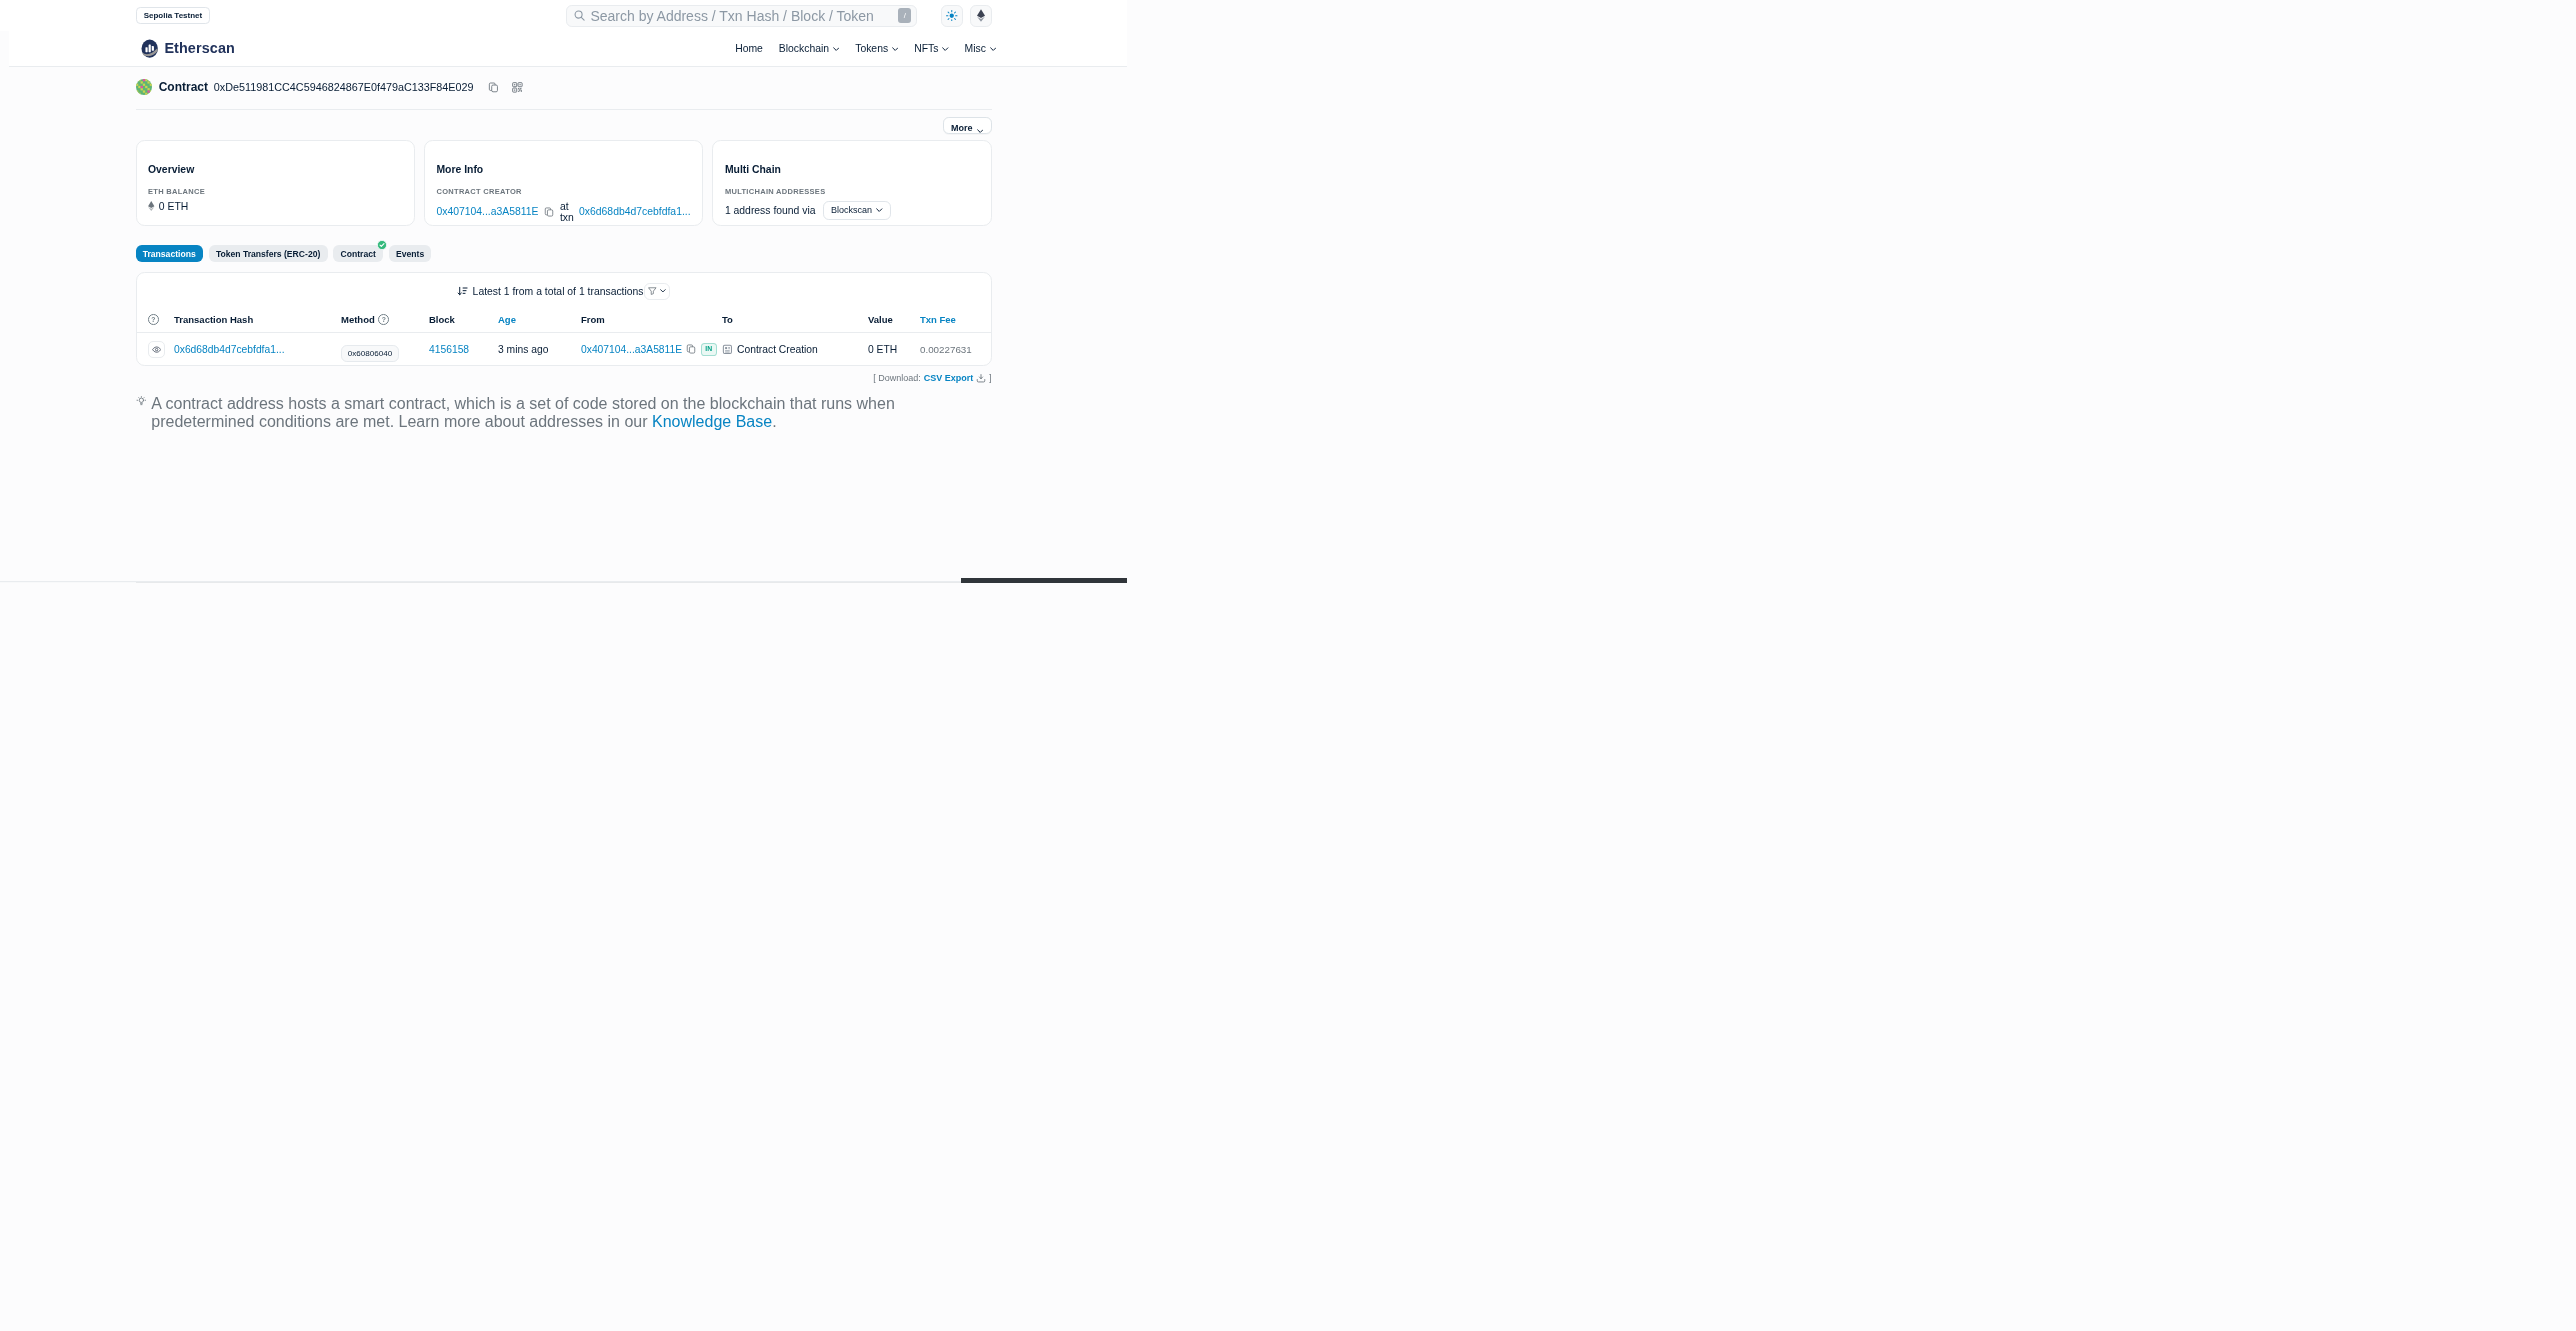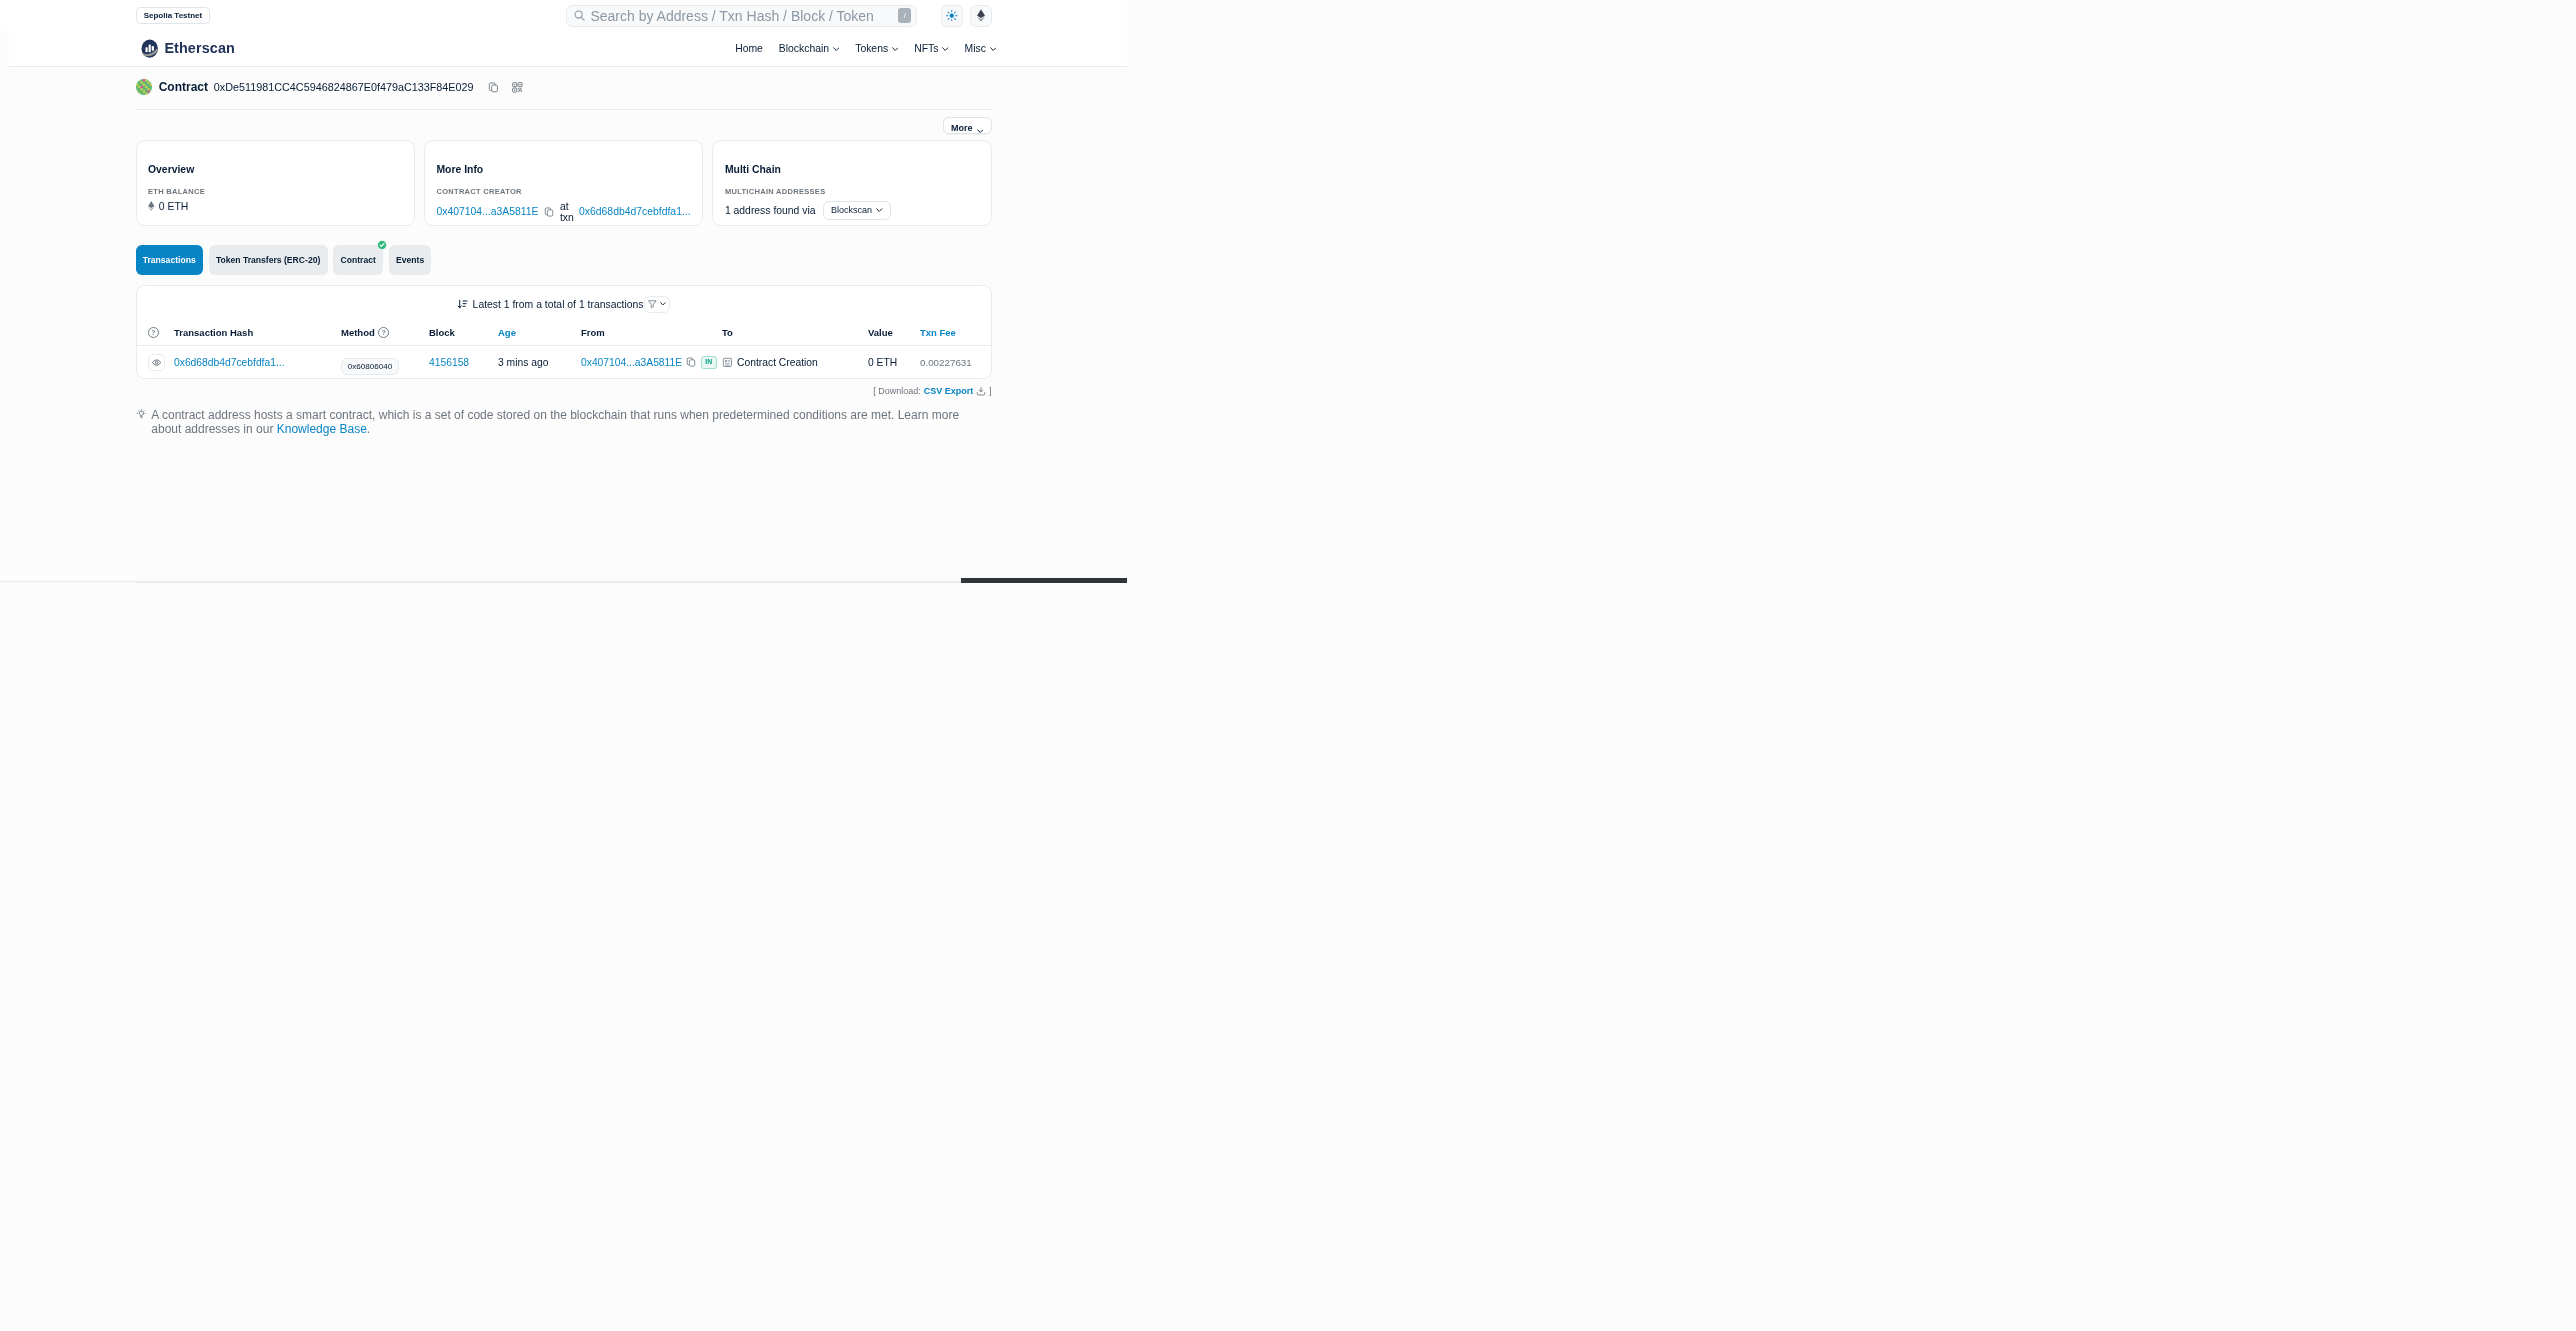--- a/index.html
+++ b/index.html
@@ -76,21 +76,21 @@
   .inline-copy { color:#6c757d; margin:0 1.4px; }
   .btn-chip {
     background:#fff; border:0.7px solid #e0e5ea; border-radius:5.8px; height:18.7px;
     padding:0 7.2px; font-size:9px; color:#081d35; display:inline-flex;
     align-items:center; gap:4.3px; cursor:pointer; margin-left:2.9px;
   }
 
   
   .tabs { display:flex; gap:5.8px; margin-top:19.4px; align-items:flex-start; }
   .tab {
-    height:30px; border-radius:5.8px; background:#e9ecef; color:#081d35;
+    height:17px; border-radius:5.8px; background:#e9ecef; color:#081d35;
     font-size:8.6px; font-weight:bold; padding:0 7.2px; display:flex; align-items:center;
     cursor:pointer; position:relative; border:none; font-family:inherit;
   }
   .tab.active { background:#0784c3; color:#fff; }
   .tab .verified {
     position:absolute; top:-5px; right:-4.3px; width:10px; height:10px;
   }
 
   
   .table-card { background:#fff; border:0.7px solid #e9ecef; border-radius:8.6px; margin-top:10px; }
@@ -121,21 +121,21 @@
   }
   .in-badge {
     margin-left:auto; margin-right:8.6px; font-size:6.8px; font-weight:bold; color:#00a186;
     background:#eaf8f4; border:0.7px solid rgba(0,161,134,.3); border-radius:3.6px;
     padding:2.2px 3.6px; line-height:1;
   }
   .fee { font-size:9.8px; color:#6c757d; }
 
   .download-row { display:flex; justify-content:flex-end; align-items:center; gap:2.9px; margin-top:6.5px; font-size:9px; color:#6c757d; }
   .download-row .csv { font-weight:bold; }
-  .info-row { display:flex; align-items:flex-start; gap:5px; margin-top:12.2px; font-size:12px; color:#6c757d; }
+  .info-row { display:flex; align-items:flex-start; gap:5px; margin-top:12.2px; font-size:16px; color:#6c757d; }
   .info-row .bulb { color:#6c757d; margin-top:0.7px; }
 
   
   .spacer { flex:1; }
   footer { border-top:0.7px solid #e9ecef; background:#f8f9fa; }
   .foot-top { padding:13.7px 0; }
   .foot-top-inner { display:flex; align-items:center; gap:5.8px; font-size:10.4px; color:#081d35; border-bottom:0; }
   .foot-divider { border-bottom:0.7px solid #e7e9eb; }
   .foot-bottom { background:linear-gradient(180deg,#f6f7f8,#e9ebee); }
   .foot-bottom-inner { height:29.5px; display:flex; align-items:center; justify-content:space-between; font-size:9.3px; color:#081d35; }

